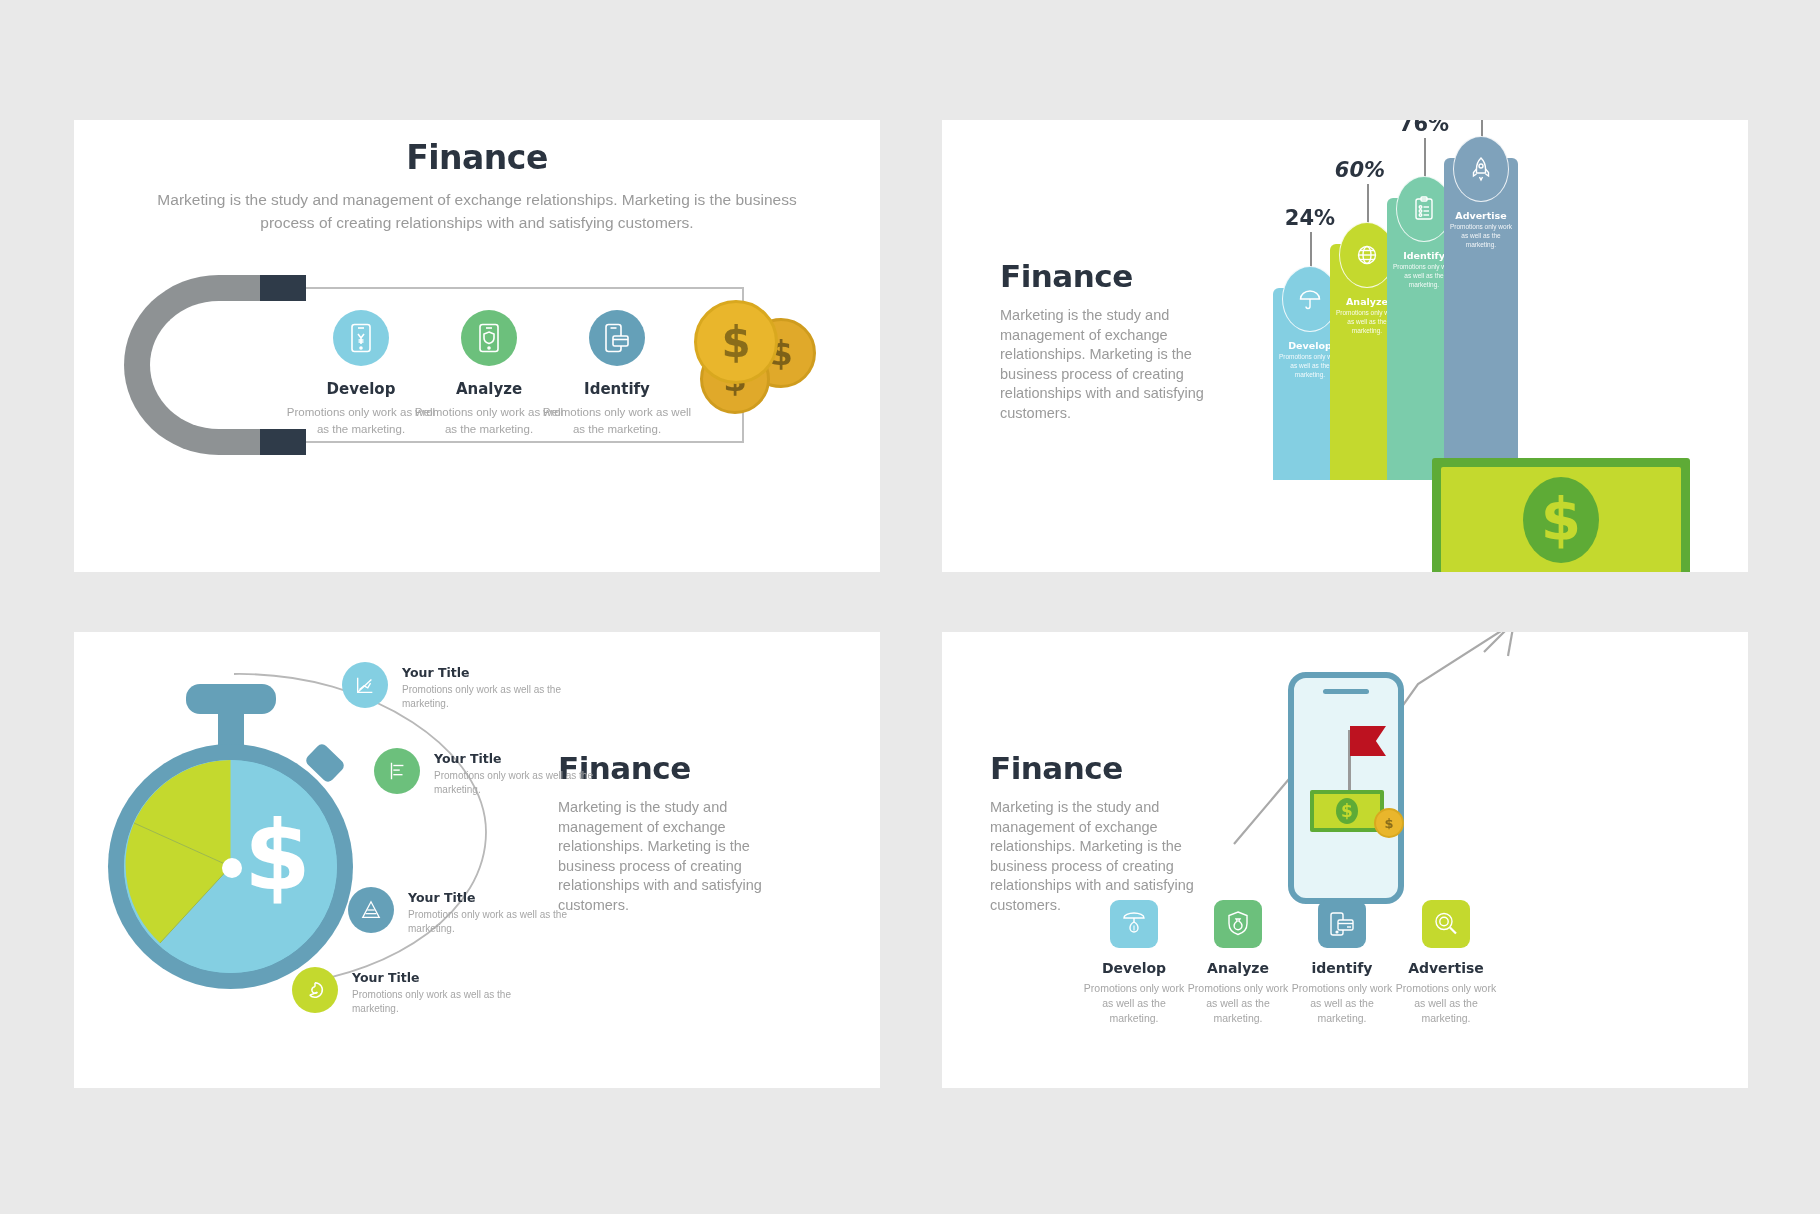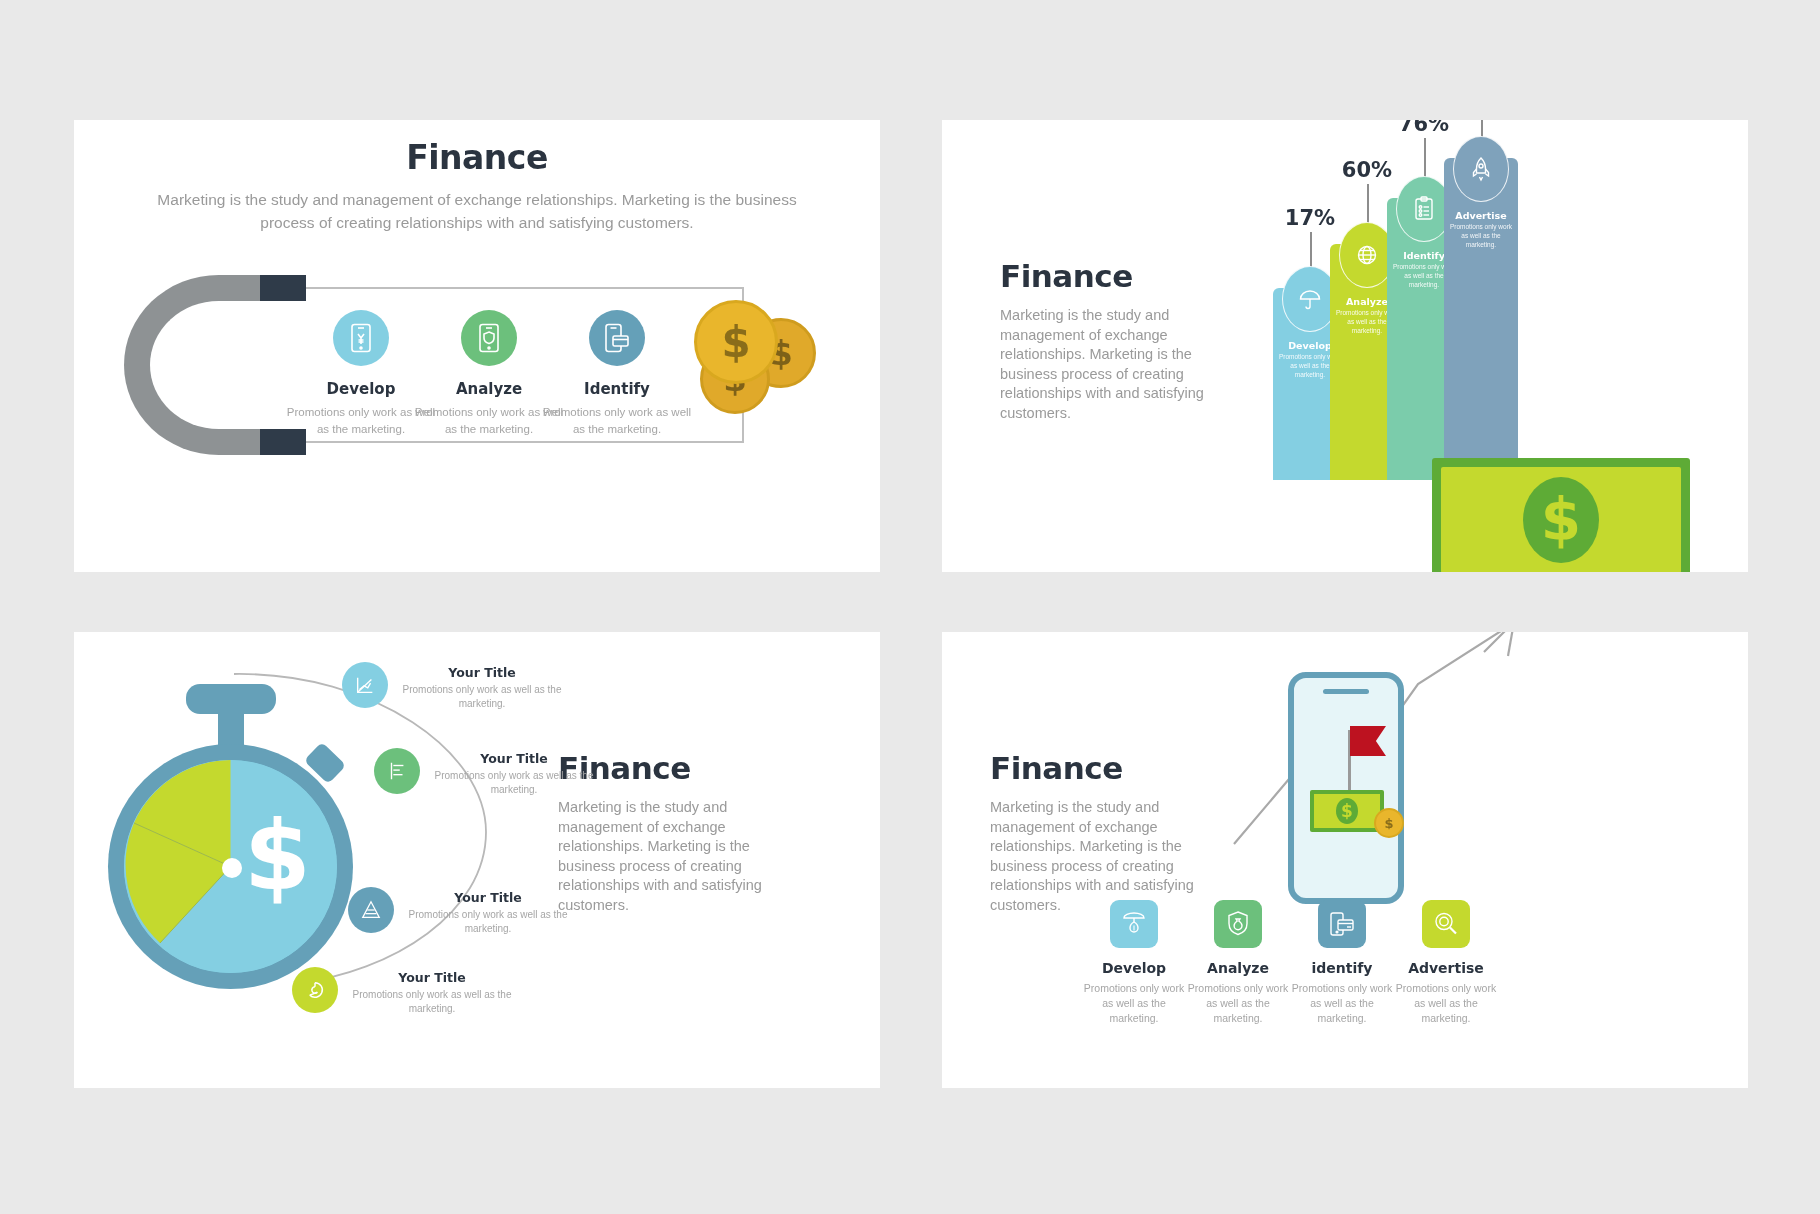--- a/index.html
+++ b/index.html
@@ -170,21 +170,21 @@
   .watch-btn {
     position: absolute; left: 200px; top: 76px; width: 34px; height: 26px;
     background: #65a0b8; border-radius: 6px; transform: rotate(44deg);
   }
 
   .s3-item { position: absolute; display: flex; align-items: flex-start; }
   .s3-circle {
     width: 46px; height: 46px; border-radius: 50%; flex: 0 0 46px;
     display: flex; align-items: center; justify-content: center;
   }
-  .s3-txt { margin-left: 14px; padding-top: 3px; text-align: center; }
+  .s3-txt { margin-left: 14px; padding-top: 3px; }
   .s3-name {
     font-family: "DejaVu Sans", sans-serif; font-weight: bold;
     font-size: 12.5px; color: #2b3440; margin-bottom: 3px;
   }
   .s3-desc { font-size: 10px; color: #a6a6a6; line-height: 1.4; }
 
   
   #s4-text { position: absolute; left: 48px; top: 118px; width: 215px; }
   #s4-title { font-size: 31px; margin-bottom: 12px; }
   #s4-sub { font-size: 14.5px; }
@@ -301,34 +301,34 @@
   </div>
 
   <div class="slide" id="slide-2">
     <div id="s2-text">
       <div class="title-big" id="s2-title">Finance</div>
       <div class="body-text" id="s2-sub">Marketing is the study and management of exchange relationships. Marketing is the business process of creating relationships with and satisfying customers.</div>
     </div>
 
     <div class="bars-wrap">
 
-      <div class="pct" style="left:68px; top:86px;">17%</div>
+      <div class="pct" style="left:68px; top:86px;">24%</div>
       <div class="pct-stem" style="left:68px; top:112px; height:36px;"></div>
       <div class="bar" style="left:31px; top:168px; height:192px; background:#84cfe2;">
         <div class="bar-badge" style="top:-22px; background:#84cfe2;">
           <svg width="24" height="24" viewBox="0 0 24 24" fill="none" stroke="#ffffff" stroke-width="1.4">
             <path d="M2.5 12a9.5 8 0 0 1 19 0z"></path>
             <path d="M12 12v7.5a2 2 0 0 1-4 0"></path>
           </svg>
         </div>
         <div class="bar-label" style="margin-top:52px;">Develop</div>
         <div class="bar-desc">Promotions only work as well as the marketing.</div>
       </div>
 
-      <div class="pct" style="left:125px; top:38px;">60%</div>
+      <div class="pct" style="left:118px; top:38px;font-style:italic;">60%</div>
       <div class="pct-stem" style="left:125px; top:64px; height:40px;"></div>
       <div class="bar" style="left:88px; top:124px; height:236px; background:#c4d92e;">
         <div class="bar-badge" style="top:-22px; background:#c4d92e;">
           <svg width="24" height="24" viewBox="0 0 24 24" fill="none" stroke="#ffffff" stroke-width="1.4">
             <circle cx="12" cy="12" r="8.5"></circle>
             <ellipse cx="12" cy="12" rx="4" ry="8.5"></ellipse>
             <line x1="3.5" y1="12" x2="20.5" y2="12"></line>
             <line x1="5" y1="7.5" x2="19" y2="7.5"></line>
             <line x1="5" y1="16.5" x2="19" y2="16.5"></line>
           </svg>

